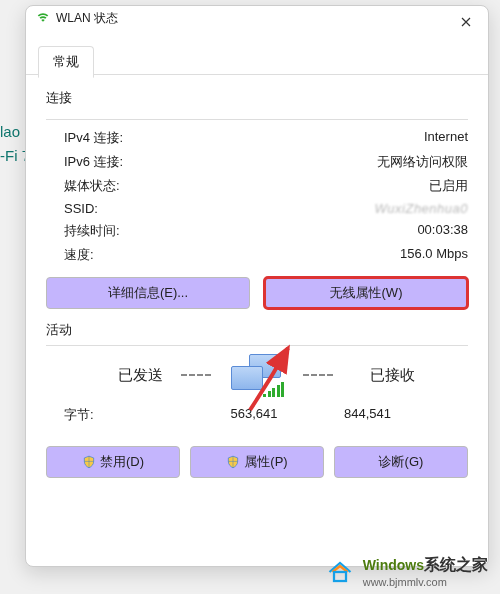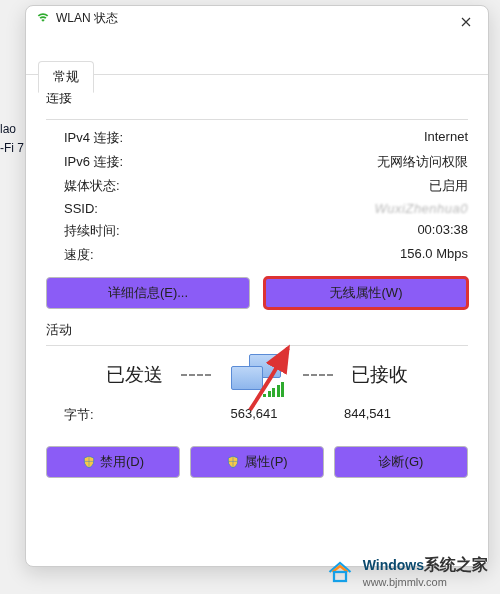--- a/index.html
+++ b/index.html
@@ -50,21 +50,21 @@
     margin-top: 2px;
   }
   .tab {
     padding: 6px 14px 6px 14px;
     font-size: 13px;
     border: 1px solid #ddd;
     border-bottom: 1px solid #fff;
     border-radius: 4px 4px 0 0;
     background: #fff;
     position: relative;
-    top: 19px;
+    top: 4px;
   }
   .content {
     padding: 10px 20px 22px 20px;
     flex: 1;
     display: flex;
     flex-direction: column;
   }
   .section-title {
     font-size: 13px;
     margin: 4px 0 6px 0;
@@ -100,21 +100,21 @@
   .signal-bars span:nth-child(3){height:12px;}
   .signal-bars span:nth-child(4){height:16px;}
   .signal-bars span:nth-child(5){height:20px;}
   .btn-row {
     display: flex; gap: 14px; margin: 10px 0 6px 0;
   }
   .btn {
     flex: 1;
     border: 1px solid #bbb;
     border-radius: 4px;
-    background: #8b5cf6;
+    background: #c4b5fd;
     padding: 6px 4px;
     text-align: center;
     font-size: 13px;
     cursor: pointer;
   }
   .highlight {
     outline: 3px solid #d33;
     outline-offset: -2px;
   }
   hr.sep {
@@ -124,21 +124,21 @@
   .activity {
     margin-top: 2px;
   }
   .activity-graphic {
     display: flex;
     align-items: center;
     justify-content: center;
     gap: 18px;
     margin: 8px 0 4px 0;
   }
-  .act-label { font-size: 19px; }
+  .act-label { font-size: 15px; margin-left: 19px; }
   .dash { width:30px; height:0; border-top:2px dashed #888; }
   .computers {
     position: relative; width:56px; height:42px;
   }
   .monitor {
     position:absolute; width:30px; height:22px;
     border:1px solid #5a8bd6; border-radius:2px;
     background: linear-gradient(#bcd6f7,#8eb6ec);
   }
   .monitor.back { left:20px; top:0; }
@@ -180,21 +180,21 @@
     font-size:14px;
     color:#333;
   }
   .watermark .logo { width:30px; height:30px; }
   .watermark .cn { font-weight:600; font-size:16px; }
   .watermark .url { font-size:11px; color:#666; display:block; }
 
   
   .bgtext {
     position:absolute; left:0; top:120px;
-    font-size:12px; color:#0f172a; line-height:1.6;
+    font-size:15px; color:#0f766e; line-height:1.6;
     z-index:-1;
   }
   .shield {
     width:14px; height:14px; display:inline-block;
   }
 </style>
 </head>
 <body>
 
 <div class="bgtext">
@@ -326,16 +326,16 @@
 
 <div class="watermark">
   <span class="logo">
     <svg viewBox="0 0 40 40" width="30" height="30">
       <path d="M6 20 L20 8 L34 20" stroke="#15a0e8" stroke-width="3" fill="none"></path>
       <path d="M10 20 L20 12 L30 20" stroke="#ff8c1a" stroke-width="3" fill="none"></path>
       <rect x="12" y="20" width="16" height="12" fill="none" stroke="#15a0e8" stroke-width="3"></rect>
     </svg>
   </span>
   <span>
-    <span style="color:#0c4a6e;font-weight:600;">Windows</span><span class="cn">系统之家</span>
+    <span style="color:#4d7c0f;font-weight:600;">Windows</span><span class="cn">系统之家</span>
     <span class="url">www.bjmmlv.com</span>
   </span>
 </div>
 
 </body></html>

